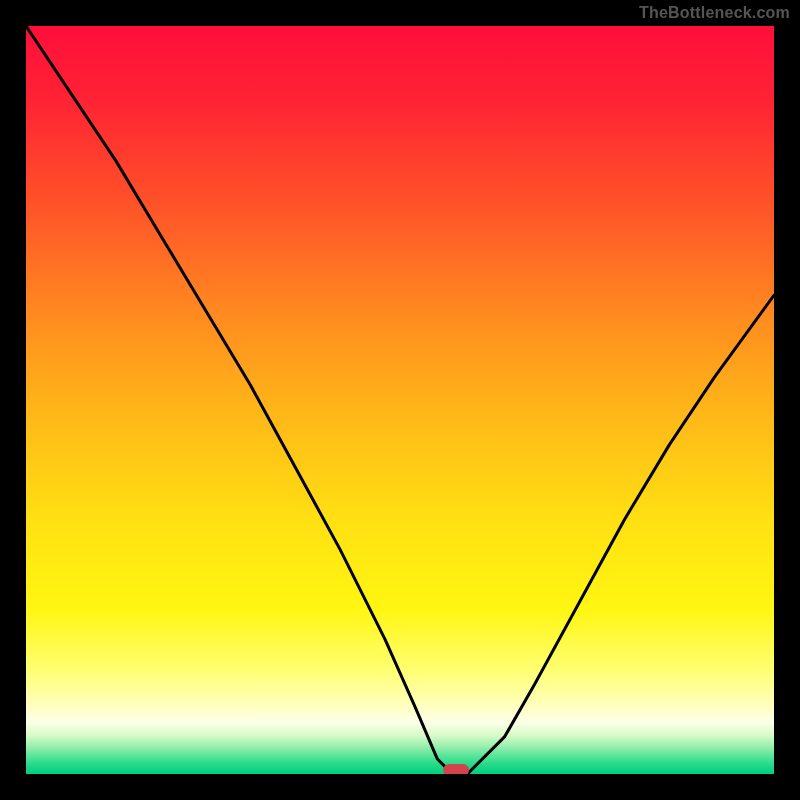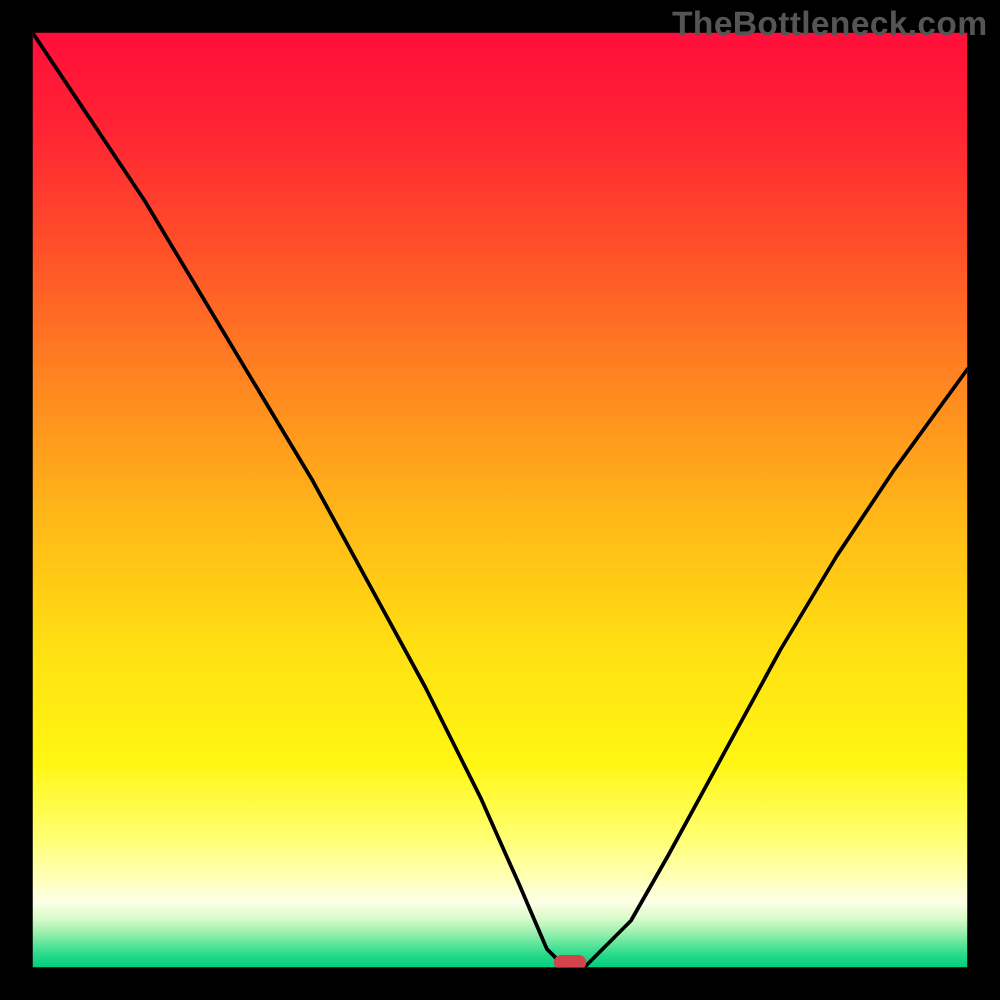--- a/index.html
+++ b/index.html
@@ -14,21 +14,21 @@
   .frame {
     position: relative;
     width: 800px;
     height: 800px;
     background: #000;
   }
   .watermark {
     position: absolute;
     top: 4px;
     right: 10px;
-    font-size: 27px;
+    font-size: 16px;
     font-weight: bold;
     color: #555;
     letter-spacing: 0.2px;
     z-index: 5;
     user-select: none;
   }
   .plot {
     position: absolute;
     left: 26px;
     top: 26px;

